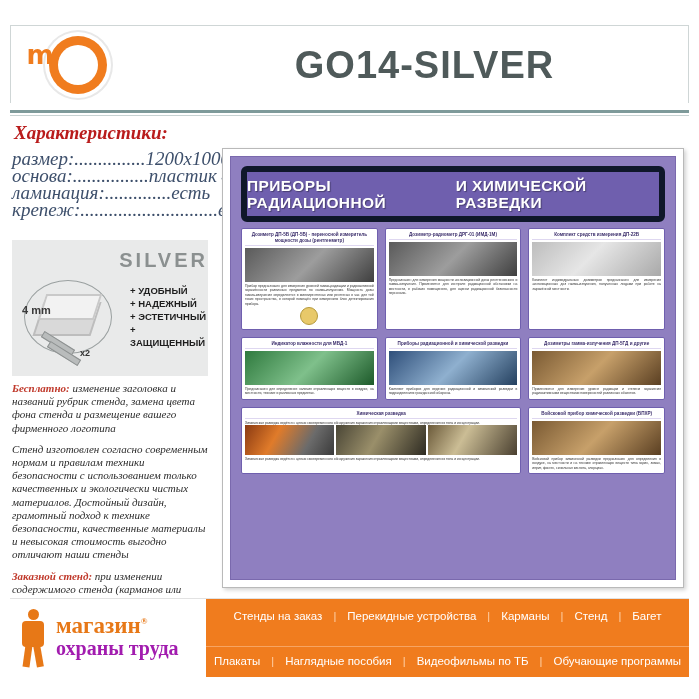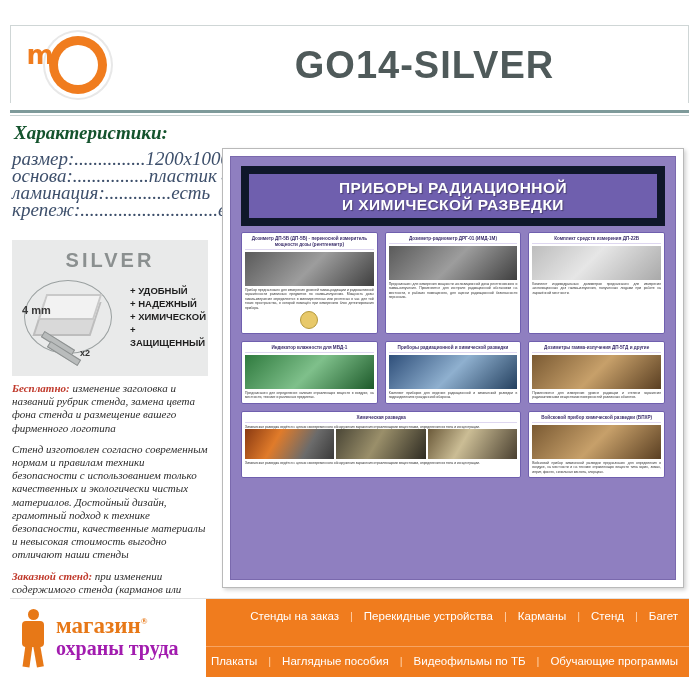--- a/index.html
+++ b/index.html
@@ -51,36 +51,36 @@
   .header-rule2{
     position:absolute;left:10px;top:115px;width:679px;height:1px;background:#c7d2d2;
   }
 
   
   .left{
     position:absolute;left:12px;top:122px;width:196px;
   }
   .char-title{
     font-family:"Liberation Serif", serif;
-    font-style:italic;font-weight:bold;font-size:19px;color:#14532d;margin:0 0 6px 2px;
+    font-style:italic;font-weight:bold;font-size:19px;color:#b91c1c;margin:0 0 6px 2px;
   }
   .char-list{list-style:none;margin:0;padding:0;}
   .char-list li{
     font-family:"Liberation Serif", serif;
     font-style:italic;font-size:19px;color:#3d4f6b;line-height:17px;white-space:nowrap;
   }
   .char-list li .dots{color:#3d4f6b;}
   .char-list li .val{font-weight:normal;}
 
   .silver-box{
     position:absolute;left:12px;top:240px;width:196px;height:136px;
     background:#e9eaea;
   }
   .silver-word{
-    text-align:center;font-size:20px;font-weight:bold;color:#8b9090;letter-spacing:3px;
+    text-align:right;font-size:20px;font-weight:bold;color:#8b9090;letter-spacing:3px;
     padding-top:9px;font-family:"Liberation Sans", sans-serif;
   }
   .silver-ill{position:absolute;left:8px;top:36px;width:110px;height:92px;}
   .ill-circle{
     position:absolute;left:4px;top:4px;width:86px;height:72px;border:1px solid #9aa0a0;border-radius:50%;
   }
   .frame-plate{
     position:absolute;left:18px;top:26px;width:54px;height:30px;
     background:#d9d9d9;border:2px solid #bdbdbd;transform:skewX(-18deg);
   }
@@ -119,22 +119,22 @@
     box-shadow:2px 2px 4px rgba(0,0,0,.18);
     box-sizing:border-box;
   }
   .poster-inner{
     position:absolute;left:7px;top:7px;right:7px;bottom:7px;
     background:#8f7fc0;
     border:1px solid #7a69ad;
   }
   .poster-head{
     margin:9px 10px 6px 10px;height:44px;
-    background:#6f5fae;border:8px solid #0f172a;border-radius:0;
-    display:flex;flex-direction:column;align-items:center;justify-content:center;
+    background:#6f5fae;border:6px solid #0f172a;border-radius:6px;
+    display:flex;align-items:center;justify-content:center;
   }
   .poster-head span{
     color:#fff;font-weight:bold;font-size:15.5px;letter-spacing:.4px;line-height:17px;
     text-shadow:1px 1px 1px rgba(0,0,0,.35);
     font-family:"Liberation Sans", sans-serif;
   }
   .grid{
     margin:0 10px;display:grid;grid-template-columns:1fr 1fr 1fr;gap:7px;
   }
   .card{
@@ -188,21 +188,21 @@
   .shop-sub{
     position:absolute;left:46px;top:38px;font-size:20px;font-weight:bold;color:#a21caf;
     font-family:"Liberation Serif", serif;line-height:22px;
   }
   .reg{font-size:9px;vertical-align:super;}
   .menu{
     position:absolute;left:196px;top:0;right:0;height:78px;background:#f07c1e;
     display:flex;flex-direction:column;justify-content:center;
   }
   .menu-row{
-    display:flex;align-items:center;justify-content:flex-end;height:28px;gap:0;
+    display:flex;align-items:center;justify-content:center;height:28px;gap:0;
   }
   .menu-row.second{border-top:1px solid #f7a462;margin-top:16px;}
   .menu-item{
     color:#ffffff;font-size:11.5px;padding:0 11px;white-space:nowrap;
   }
   .sep{color:#ffd3ac;font-size:11px;}
 </style>
 </head>
 <body>
 
@@ -247,21 +247,21 @@
       <div class="arrow4mm">4 mm</div>
       <div class="screws">
         <div class="screw" style="left:0;top:4px;"></div>
         <div class="screw" style="left:6px;top:14px;"></div>
       </div>
       <div class="x2">x2</div>
     </div>
     <div class="benefits">
       <div>+ УДОБНЫЙ</div>
       <div>+ НАДЕЖНЫЙ</div>
-      <div>+ ХИМИЧЕСКОЙ</div>
+      <div>+ ЭСТЕТИЧНЫЙ</div>
       <div>+ ЗАЩИЩЕННЫЙ</div>
     </div>
   </div>
 
   <div class="left-text">
     <p><span class="lt-accent">Бесплатно:</span><span> изменение заголовка и названий рубрик стенда, замена цвета фона стенда и размещение вашего фирменного логотипа</span></p>
     <p>Стенд изготовлен согласно современным нормам и правилам техники безопасности с использованием только качественных и экологически чистых материалов. Достойный дизайн, грамотный подход к технике безопасности, качественные материалы и невысокая стоимость выгодно отличают наши стенды</p>
     <p><span class="lt-accent">Заказной стенд:</span><span> при изменении содержимого стенда (карманов или плакатов) - он считается заказным и его стоимость рассчитывается отдельно</span></p>
     <p><span class="lt-accent2">Изготавливаем стенды на заказ</span><span> - любого размера, любой комплектации, любого дизайна и оформления</span></p>
   </div>

